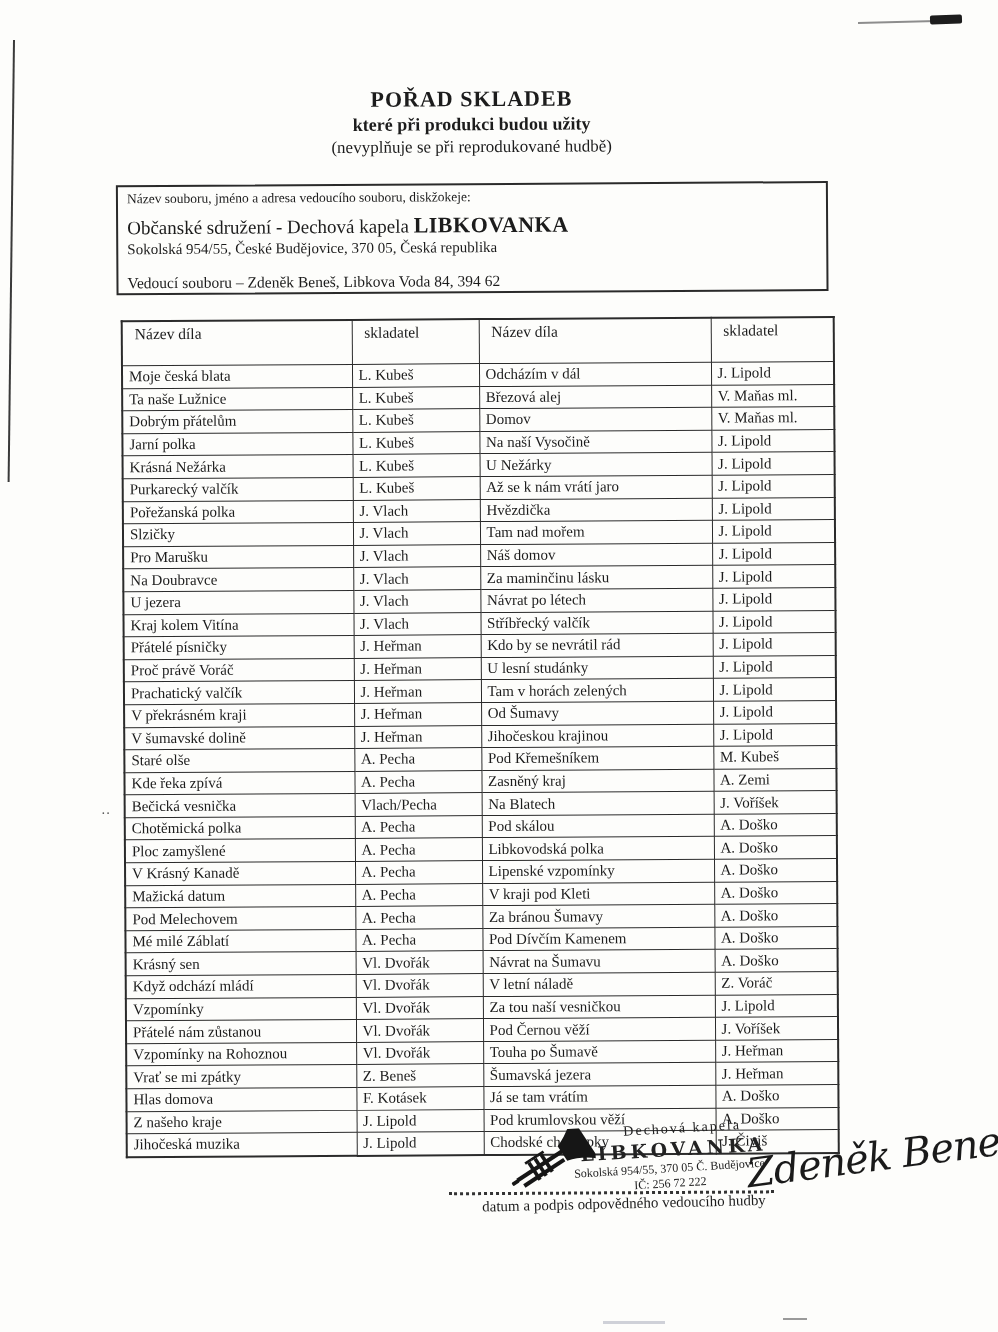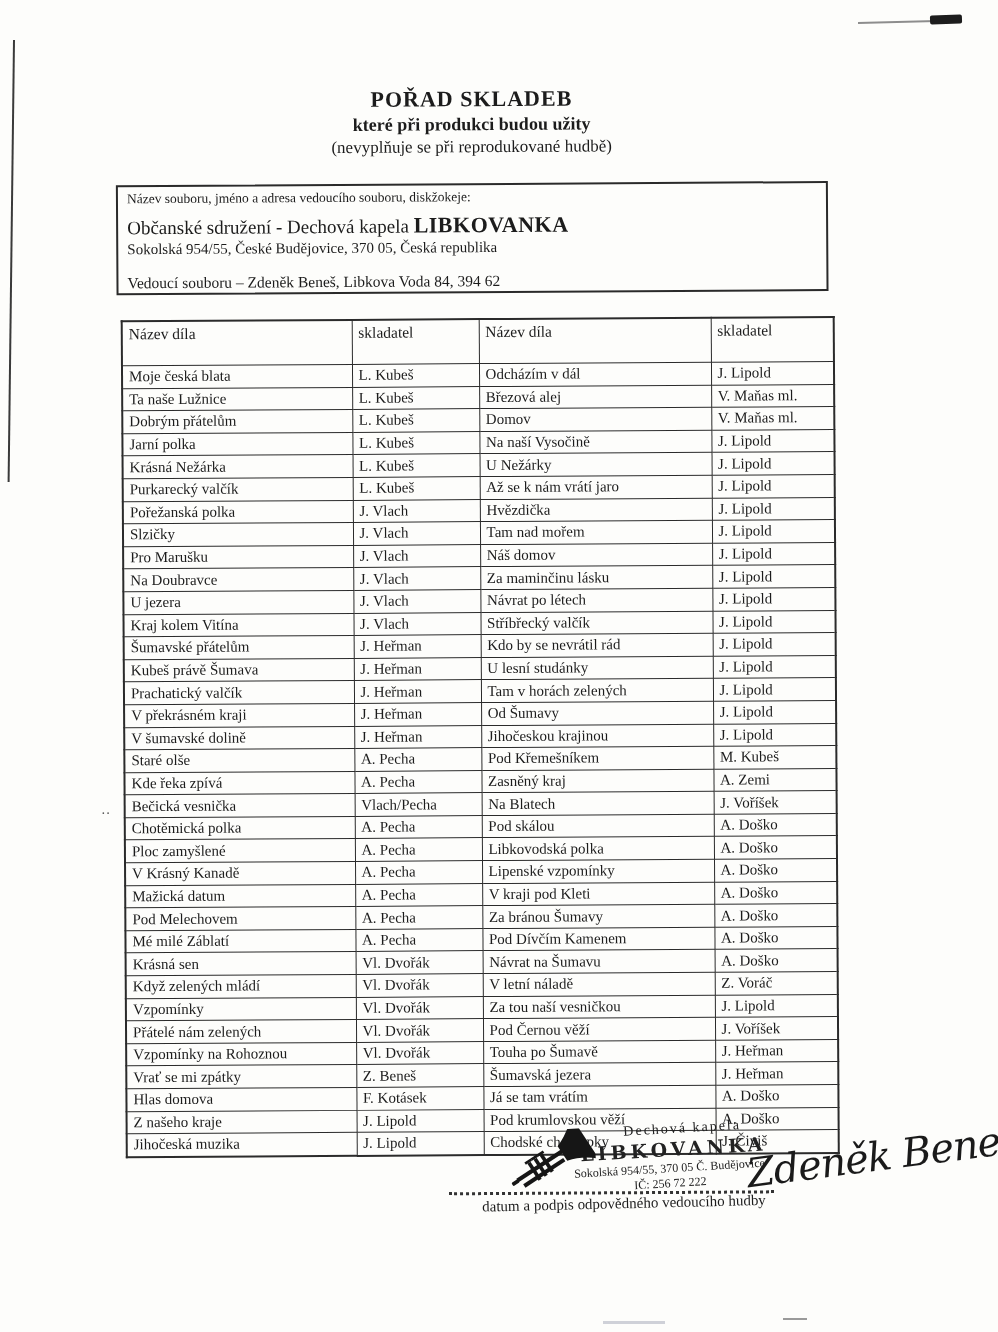--- a/index.html
+++ b/index.html
@@ -29,21 +29,21 @@
   .info-leader{position:absolute;left:9px;bottom:1px;font-size:15.5px;}
 
   
   table.songs{
     position:absolute;left:122px;top:318px;width:712px;
     border-collapse:collapse;table-layout:fixed;
     border:2px solid #2b2b2b;font-size:15px;
   }
   table.songs th{
     border:1px solid #2b2b2b;text-align:left;vertical-align:top;
-    font-weight:normal;font-size:15.5px;padding:3px 6px;height:37px;
+    font-weight:normal;font-size:15.5px;padding:3px 12px;height:37px;
   }
   table.songs td{
     border:1px solid #2b2b2b;padding:1px 6px;height:19.6px;line-height:19px;
     white-space:nowrap;overflow:hidden;
   }
 
   
   .footer{position:absolute;inset:0;}
   .dotted-line{position:absolute;left:445px;top:1176px;width:325px;height:16px;
     border-bottom:3px dotted #333;}
@@ -178,27 +178,27 @@
             <td>Návrat po létech</td>
             <td>J. Lipold</td>
           </tr>
           <tr>
             <td>Kraj kolem Vitína</td>
             <td>J. Vlach</td>
             <td>Stříbřecký valčík</td>
             <td>J. Lipold</td>
           </tr>
           <tr>
-            <td>Šumavské přátelům</td>
+            <td>Přátelé písničky</td>
             <td>J. Heřman</td>
             <td>Kdo by se nevrátil rád</td>
             <td>J. Lipold</td>
           </tr>
           <tr>
-            <td>Kubeš právě Šumava</td>
+            <td>Proč právě Voráč</td>
             <td>J. Heřman</td>
             <td>U lesní studánky</td>
             <td>J. Lipold</td>
           </tr>
           <tr>
             <td>Prachatický valčík</td>
             <td>J. Heřman</td>
             <td>Tam v horách zelených</td>
             <td>J. Lipold</td>
           </tr>
@@ -262,39 +262,39 @@
             <td>Za bránou Šumavy</td>
             <td>A. Doško</td>
           </tr>
           <tr>
             <td>Mé milé Záblatí</td>
             <td>A. Pecha</td>
             <td>Pod Dívčím Kamenem</td>
             <td>A. Doško</td>
           </tr>
           <tr>
-            <td>Krásná sen</td>
+            <td>Krásný sen</td>
             <td>Vl. Dvořák</td>
             <td>Návrat na Šumavu</td>
             <td>A. Doško</td>
           </tr>
           <tr>
-            <td>Když zelených mládí</td>
+            <td>Když odchází mládí</td>
             <td>Vl. Dvořák</td>
             <td>V letní náladě</td>
             <td>Z. Voráč</td>
           </tr>
           <tr>
             <td>Vzpomínky</td>
             <td>Vl. Dvořák</td>
             <td>Za tou naší vesničkou</td>
             <td>J. Lipold</td>
           </tr>
           <tr>
-            <td>Přátelé nám zelených</td>
+            <td>Přátelé nám zůstanou</td>
             <td>Vl. Dvořák</td>
             <td>Pod Černou věží</td>
             <td>J. Voříšek</td>
           </tr>
           <tr>
             <td>Vzpomínky na Rohoznou</td>
             <td>Vl. Dvořák</td>
             <td>Touha po Šumavě</td>
             <td>J. Heřman</td>
           </tr>

